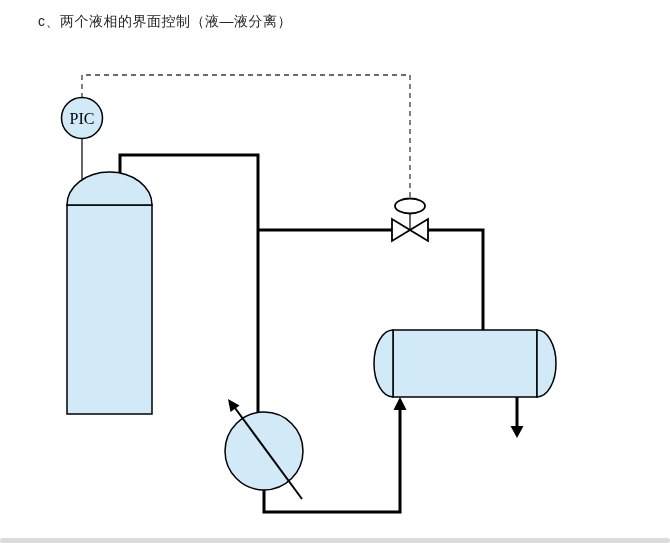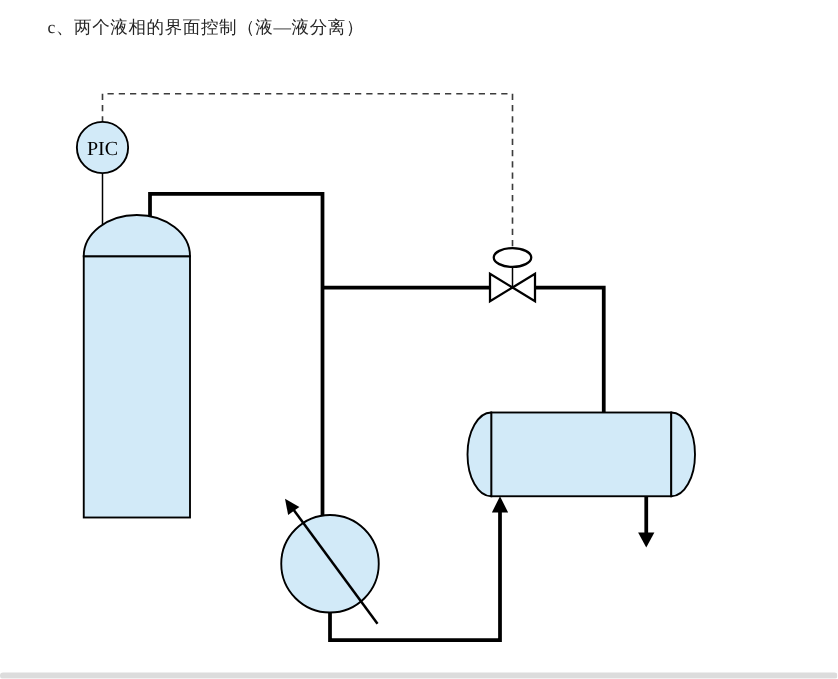--- a/index.html
+++ b/index.html
@@ -1,19 +1,19 @@
 <!DOCTYPE html>
 <html><head>
 <meta charset="utf-8">
 <style>
   * { margin:0; padding:0; box-sizing:border-box; }
   html,body { background:#ffffff; font-family:"Liberation Sans", sans-serif; }
   .stage { position:relative; width:670px; height:543px; background:#ffffff; overflow:hidden; }
   .title { position:absolute; left:38px; top:13px; font-size:14px; color:#262626;
-           letter-spacing:0.5px; font-family:Liberation Serif, serif; }
+           letter-spacing:0.5px; font-family:Liberation Sans, sans-serif; }
   .diagram-svg { position:absolute; left:0; top:0; }
   .pipe   { fill:none; stroke:#000000; stroke-width:3; stroke-linejoin:miter; }
   .signal { fill:none; stroke:#3c3c3c; stroke-width:1.3; stroke-dasharray:5 4; }
   .thin   { fill:none; stroke:#000000; stroke-width:1.2; }
   .vessel-stroke { stroke:#000000; stroke-width:1.5; }
   .valve-part    { stroke:#000000; stroke-width:1.8; }
   .medium-line   { fill:none; stroke:#000000; stroke-width:2; }
   .arrow  { fill:#000000; stroke:none; }
   .pic-text { font-family:"Liberation Serif", serif; font-size:16px; fill:#000000;
               text-anchor:middle; }

